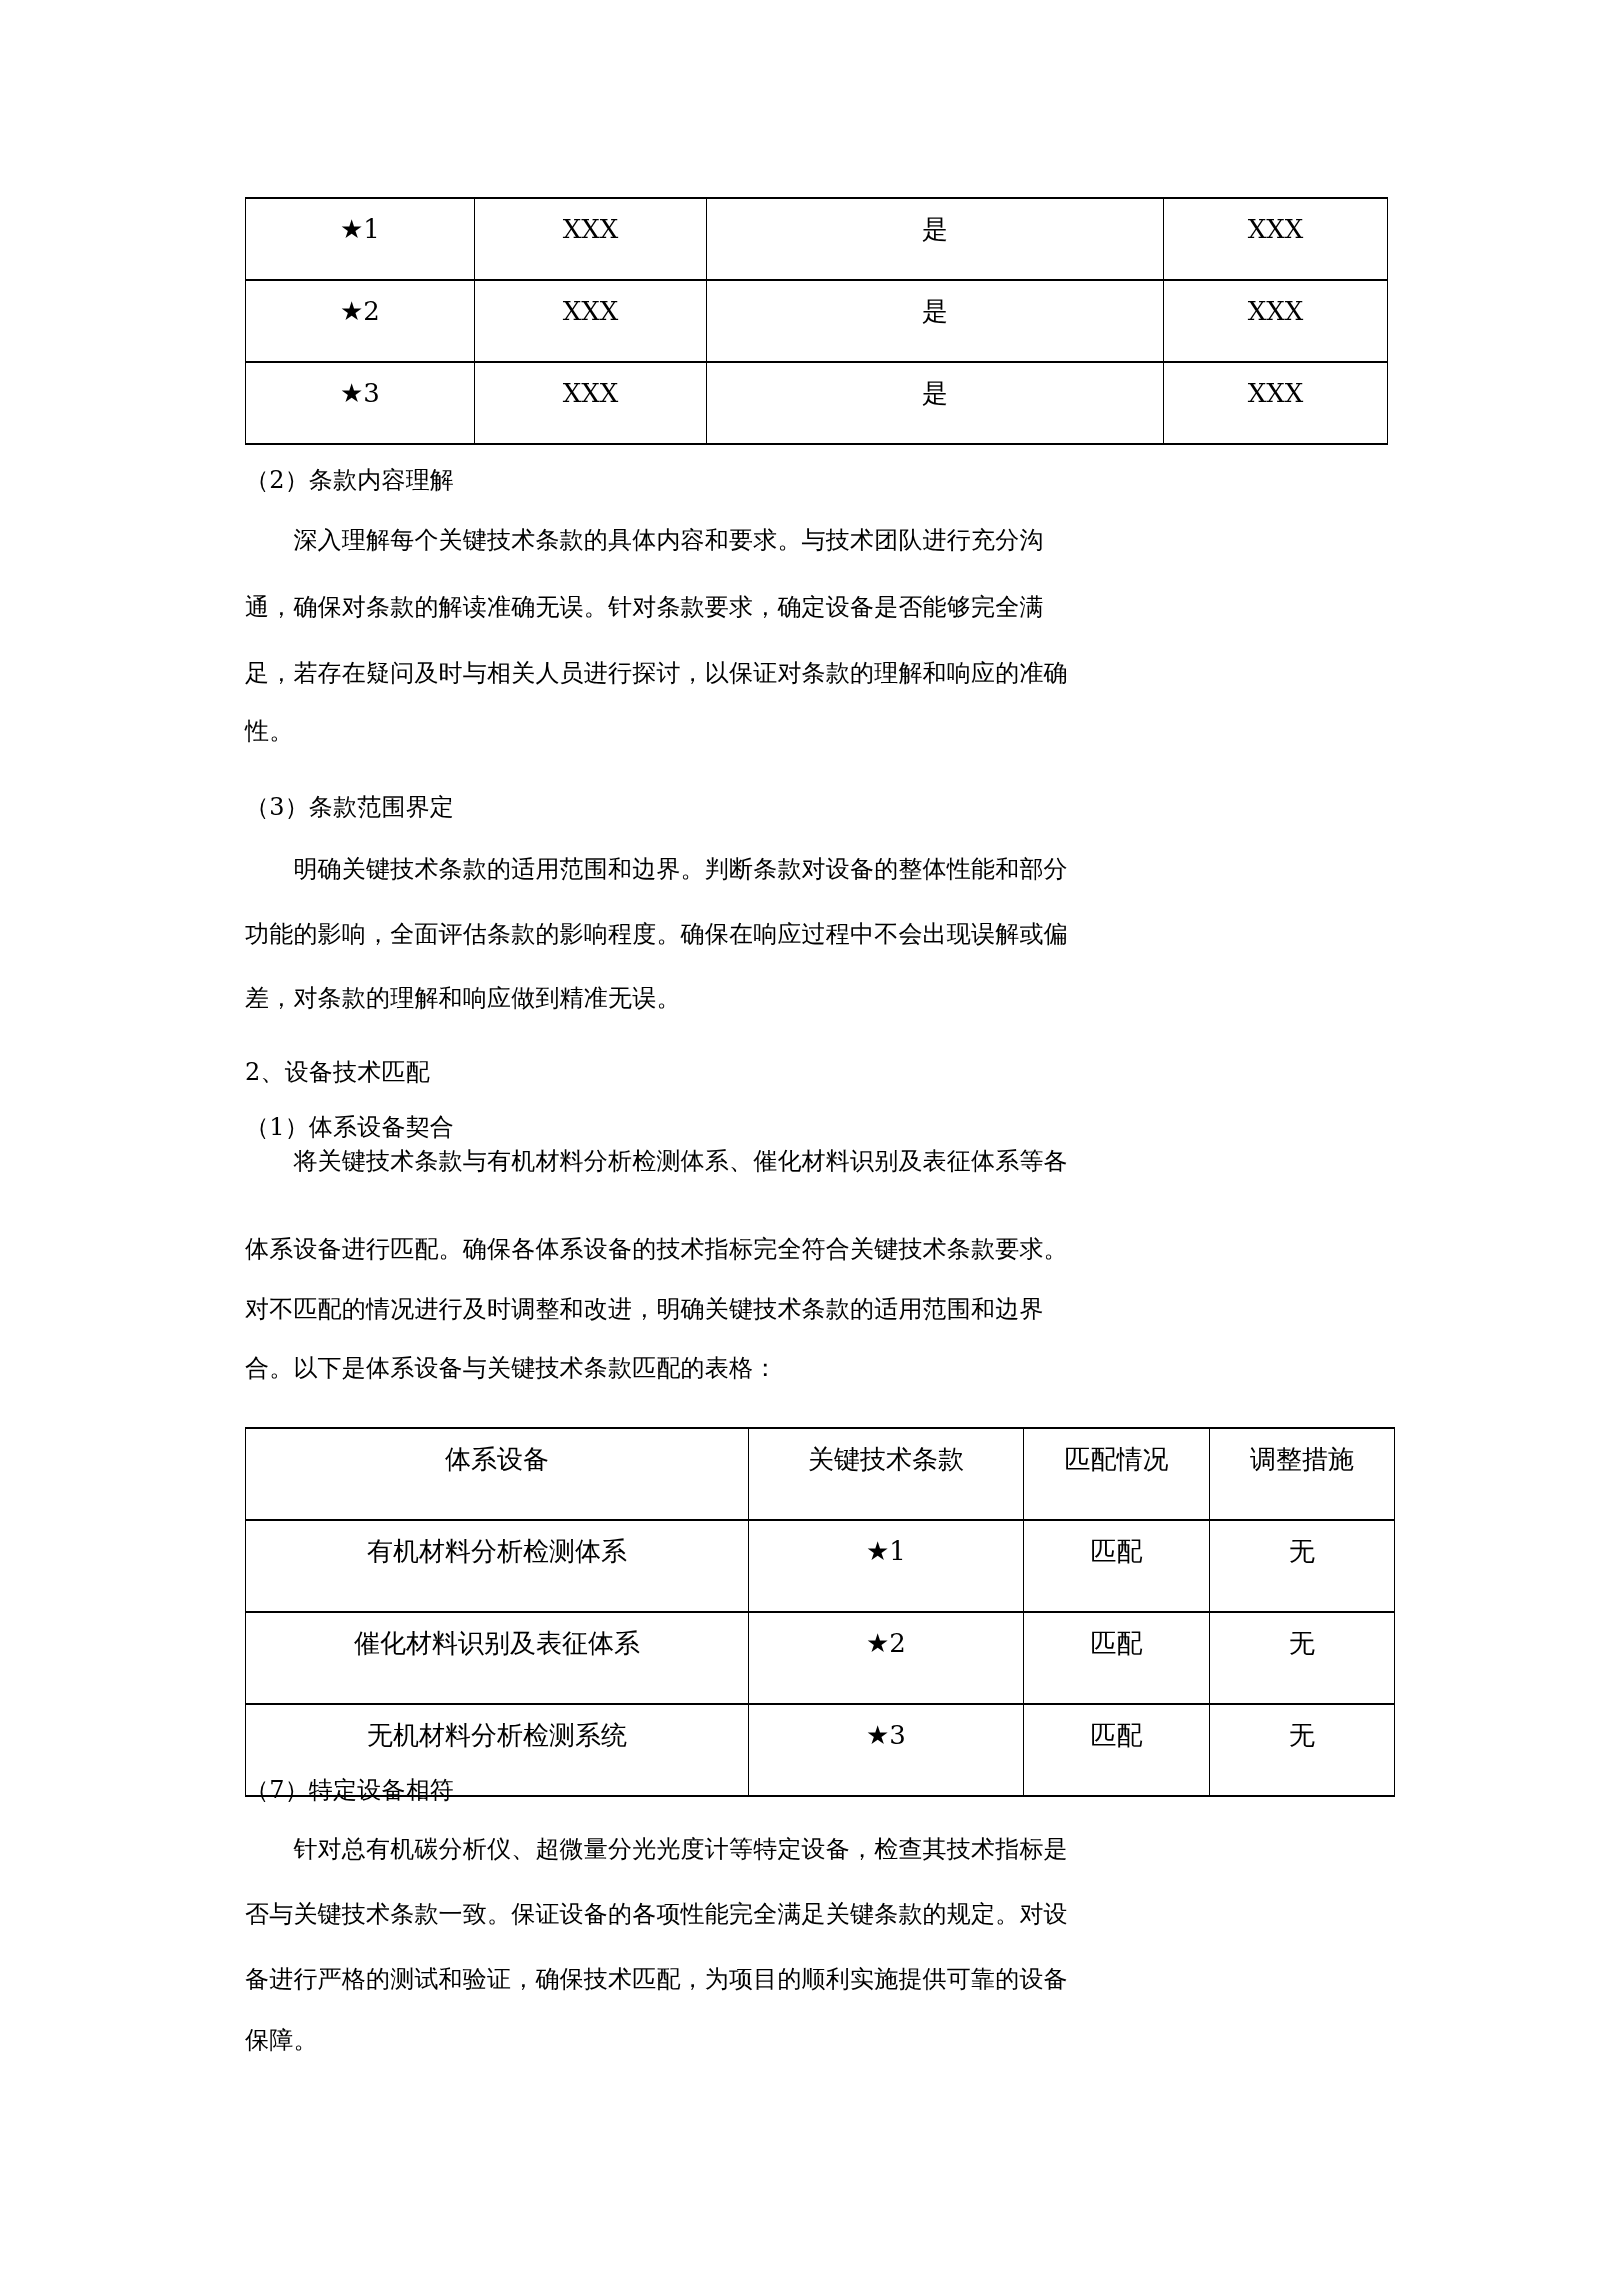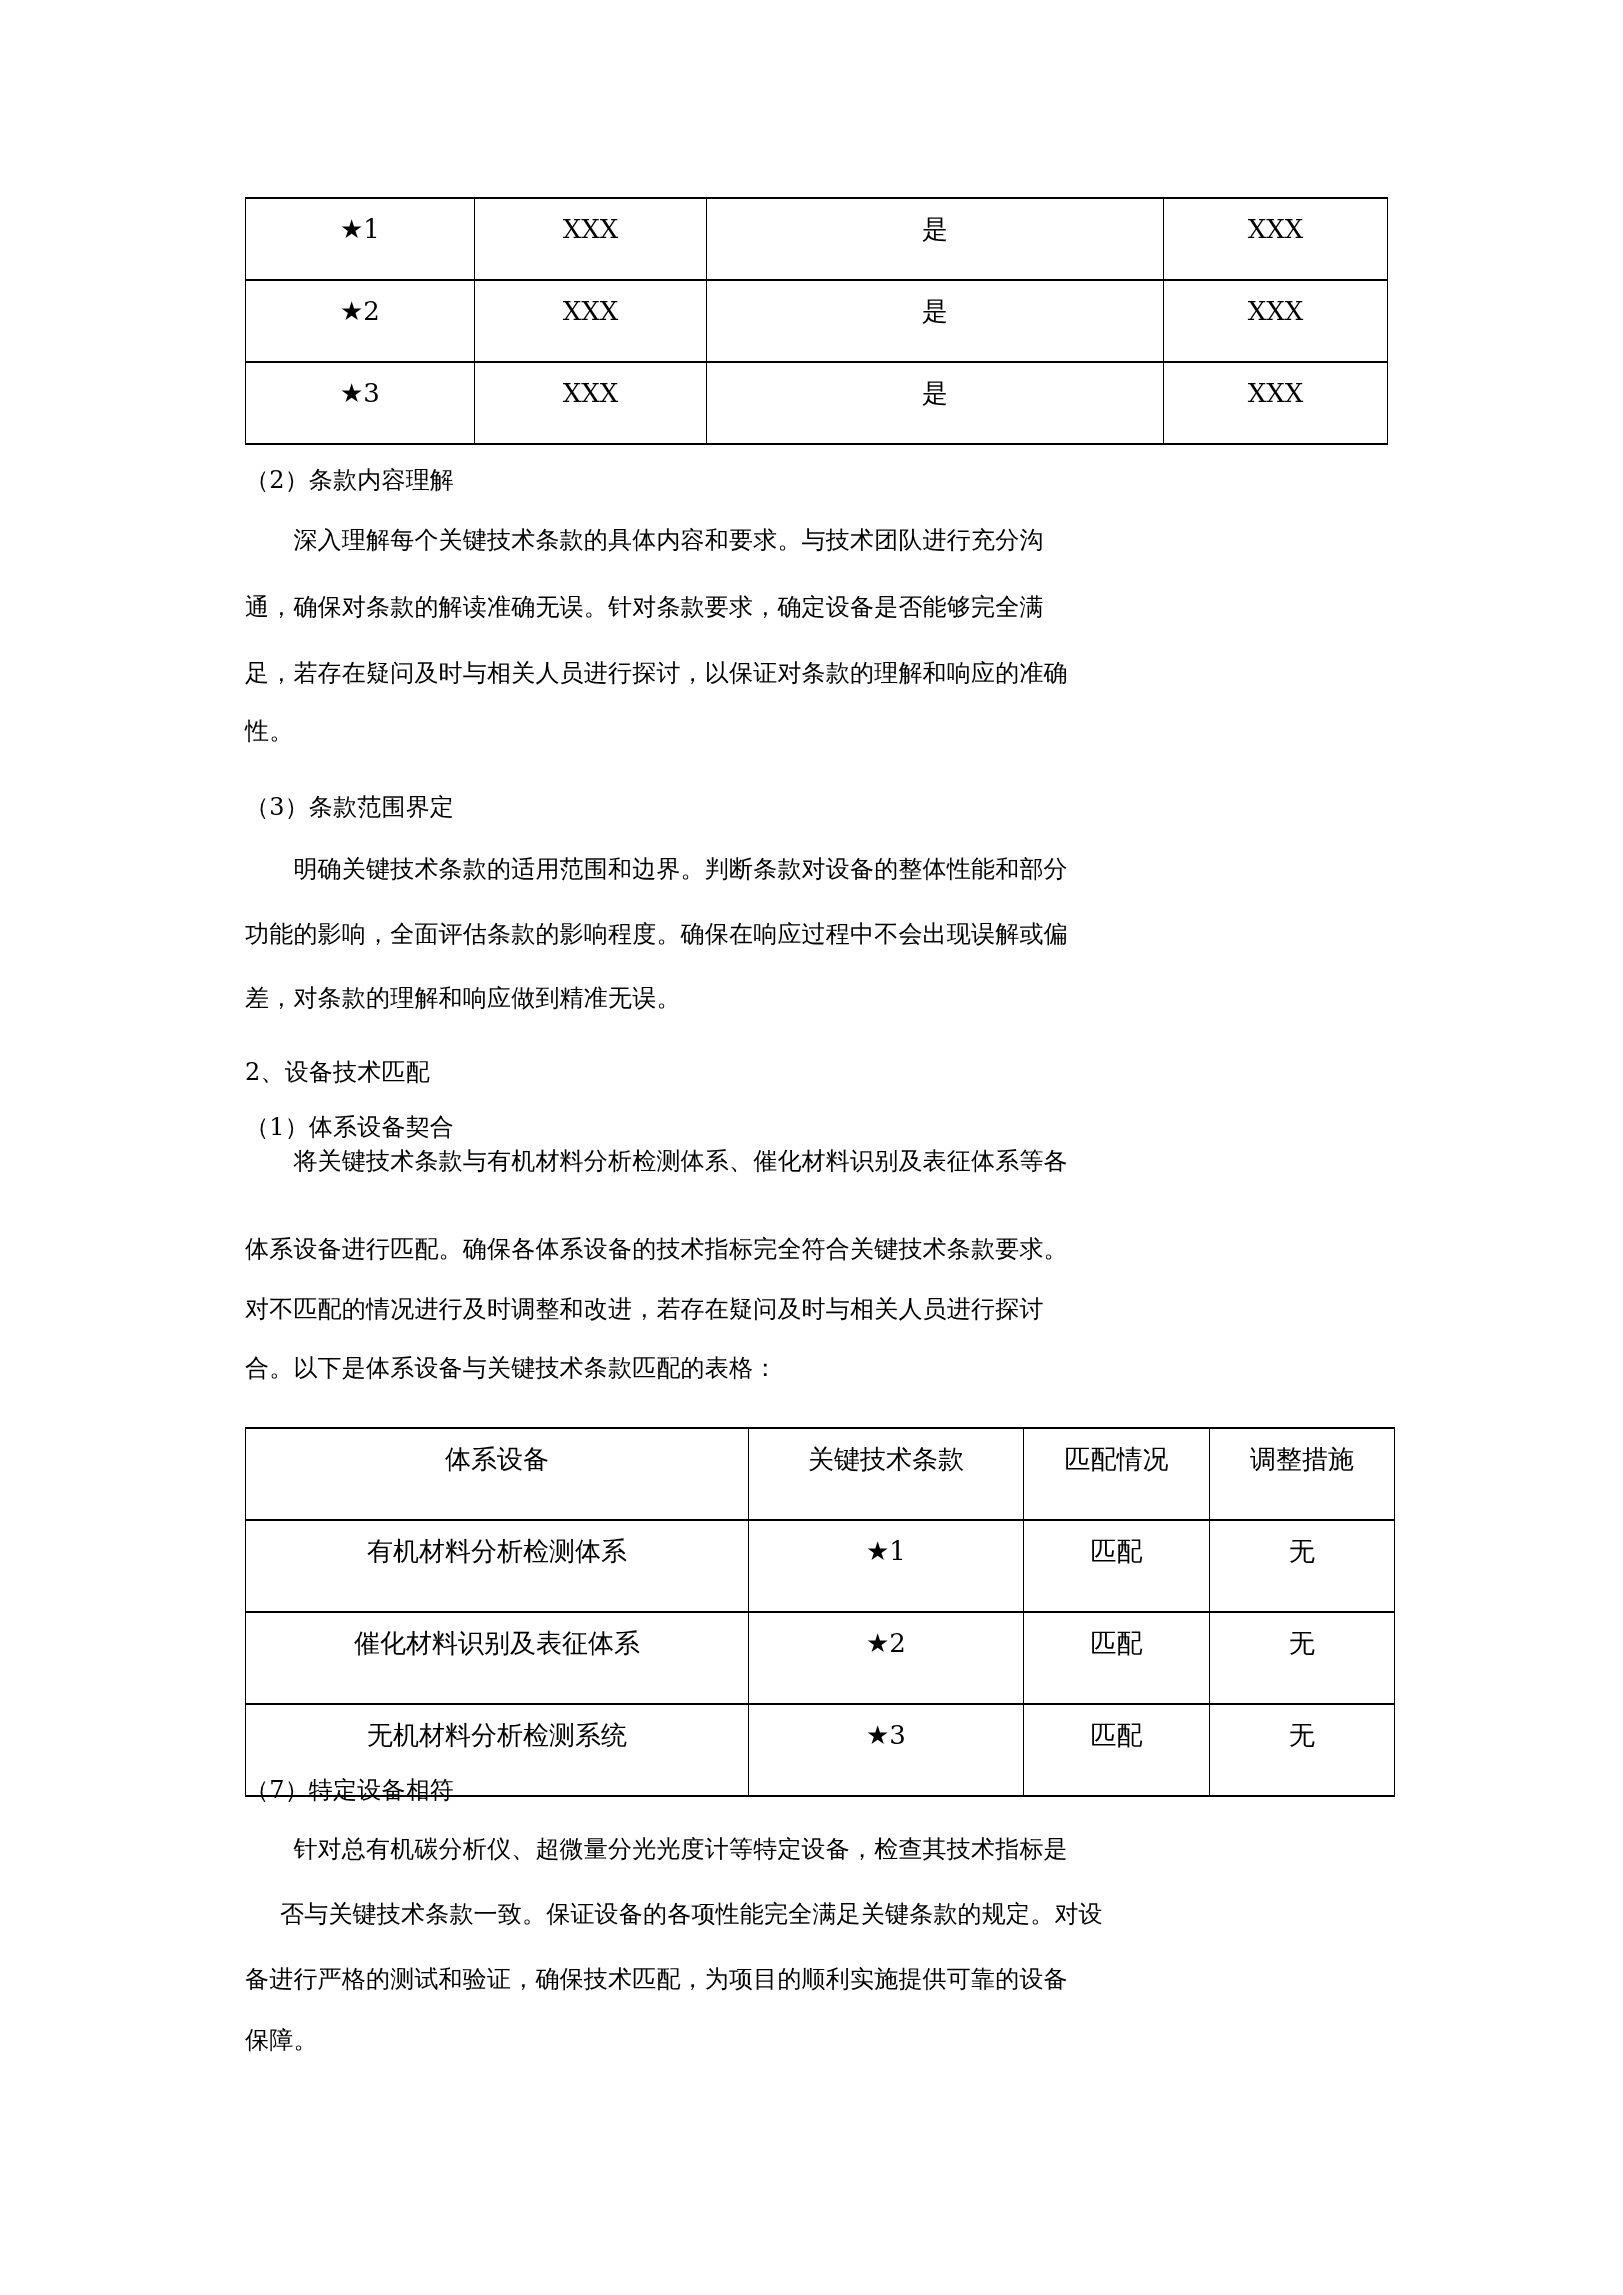--- a/index.html
+++ b/index.html
@@ -69,21 +69,21 @@
 
   <div class="line" style="top:792px;">（3）条款范围界定</div>
   <div class="line" style="top:854px;">　　明确关键技术条款的适用范围和边界。判断条款对设备的整体性能和部分</div>
   <div class="line" style="top:919px;">功能的影响，全面评估条款的影响程度。确保在响应过程中不会出现误解或偏</div>
   <div class="line" style="top:983px;">差，对条款的理解和响应做到精准无误。</div>
 
   <div class="line" style="top:1057px;">2、设备技术匹配</div>
   <div class="line" style="top:1112px;">（1）体系设备契合</div>
   <div class="line" style="top:1113px;margin-top:33px;">　　将关键技术条款与有机材料分析检测体系、催化材料识别及表征体系等各</div>
   <div class="line" style="top:1234px;">体系设备进行匹配。确保各体系设备的技术指标完全符合关键技术条款要求。</div>
-  <div class="line" style="top:1294px;">对不匹配的情况进行及时调整和改进，若存在疑问及时与相关人员进行探讨</div>
+  <div class="line" style="top:1294px;">对不匹配的情况进行及时调整和改进，明确关键技术条款的适用范围和边界</div>
   <div class="line" style="top:1353px;">合。以下是体系设备与关键技术条款匹配的表格：</div>
 
   <table id="t2" class="doc-table">
     <colgroup>
         <col style="width:503px">
         <col style="width:275px">
         <col style="width:186px">
         <col style="width:185px">
       </colgroup>
     <tbody>
@@ -109,18 +109,18 @@
       <td>无机材料分析检测系统</td>
       <td>★3</td>
       <td>匹配</td>
       <td>无</td>
     </tr>
   </tbody>
     </table>
 
   <div class="line" style="top:1775px;">（7）特定设备相符</div>
   <div class="line" style="top:1834px;">　　针对总有机碳分析仪、超微量分光光度计等特定设备，检查其技术指标是</div>
-  <div class="line" style="top:1899px;margin-left:35px;">否与关键技术条款一致。保证设备的各项性能完全满足关键条款的规定。对设</div>
+  <div class="line" style="top:1899px;">否与关键技术条款一致。保证设备的各项性能完全满足关键条款的规定。对设</div>
   <div class="line" style="top:1964px;">备进行严格的测试和验证，确保技术匹配，为项目的顺利实施提供可靠的设备</div>
   <div class="line" style="top:2025px;">保障。</div>
 
 </div>
 
 
 </body></html>

